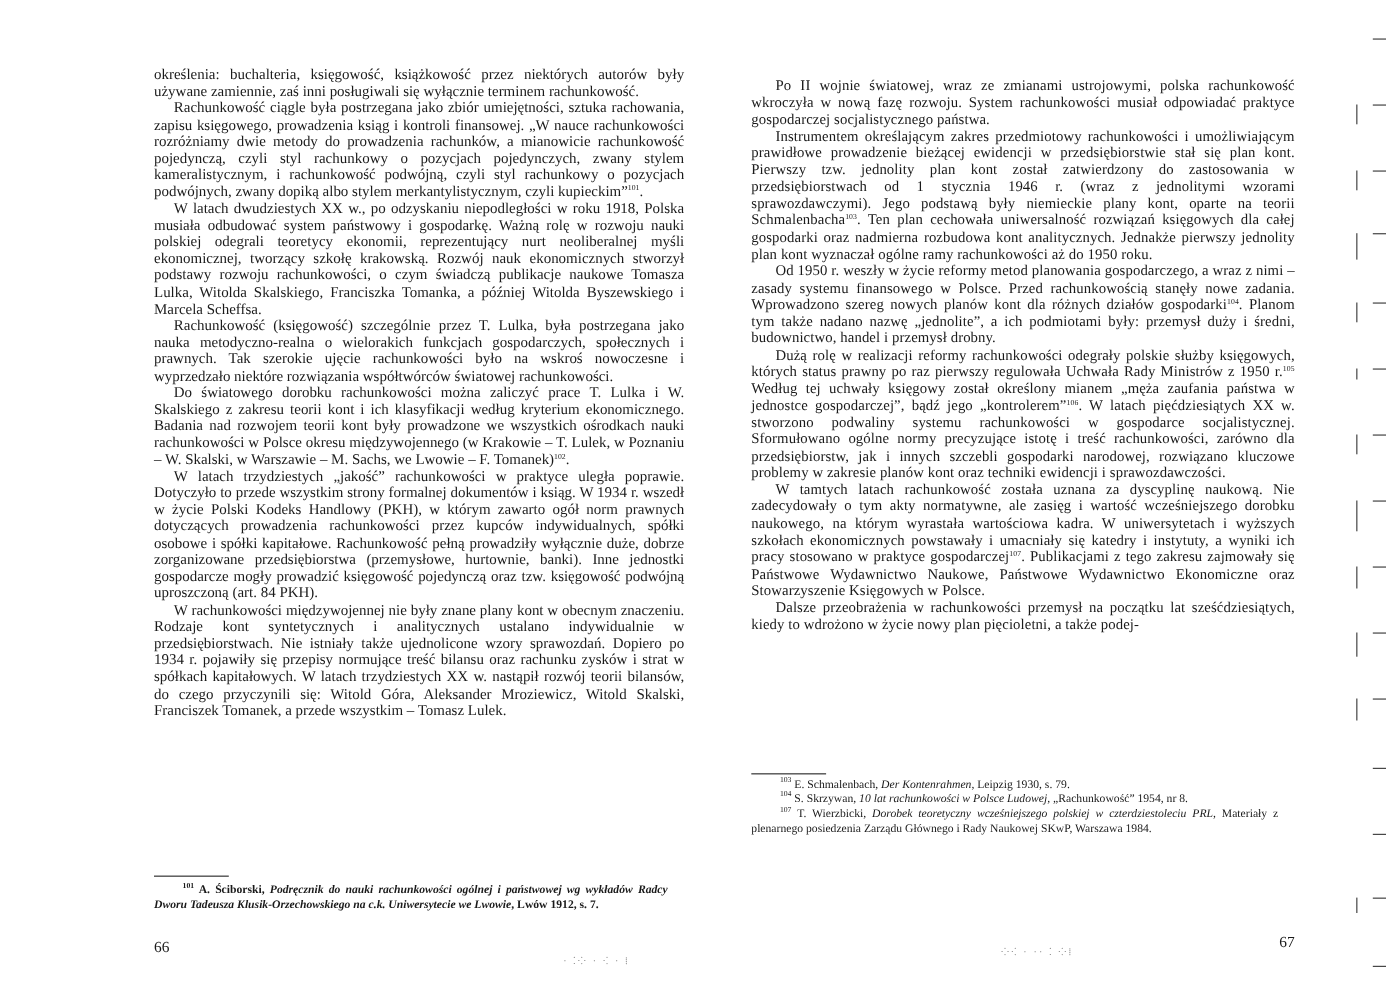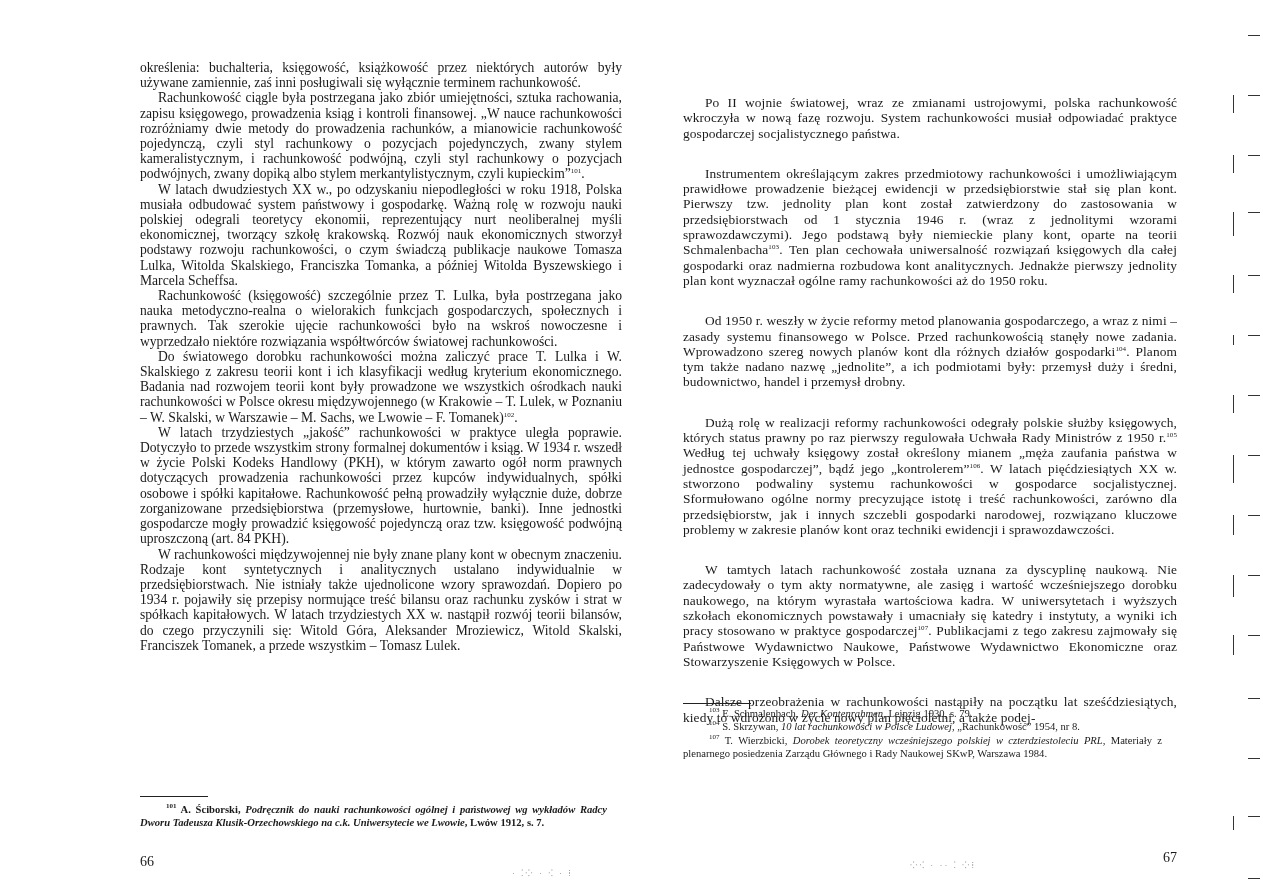--- a/index.html
+++ b/index.html
@@ -11,21 +11,21 @@
   .page { position: absolute; top: 0; }
   .page.left { left: 140px; width: 482px; }
   .page.right { left: 683px; width: 494px; }
   .body-text { position: absolute; left: 0; right: 0; }
   .page.left .body-text { top: 60px; }
   .page.right .body-text { top: 70px; }
   .body-text p {
     margin: 0; font-size: 13.6px; line-height: 15.2px;
     text-align: justify; text-indent: 18px; hyphens: manual;
   }
-  .page.right .body-text p { text-indent: 22px; font-size: 13.4px; line-height: 15.3px; letter-spacing: 0.1px; margin-top: 25px; }
+  .page.right .body-text p { text-indent: 22px; font-size: 13.4px; line-height: 15.3px; letter-spacing: 0.1px; }
   .body-text p.cont { text-indent: 0; }
   sup { font-size: 7px; line-height: 0; vertical-align: 5px; }
   .fn-rule { position: absolute; height: 0; border-top: 1px solid #222; width: 68px; }
   .page.left .fn-rule { top: 796px; }
   .page.right .fn-rule { top: 703px; }
   .footnotes { position: absolute; left: 0; right: 15px; }
   .page.left .footnotes { top: 803px; font-weight: bold; }
   .page.right .footnotes { top: 707px; }
   .footnotes p {
     margin: 0; font-size: 10.6px; line-height: 13.4px; text-align: justify; text-indent: 26px;
@@ -63,21 +63,21 @@
 
 <div class="scan-noise" style="left:512px; top:866px;">· ⁚⁘ ·  ⁖  · ⁞</div>
 
 <div class="page right">
   <div class="body-text">
     <p>Po II wojnie światowej, wraz ze zmianami ustrojowymi, polska rachunkowość wkroczyła w nową fazę rozwoju. System rachunkowości musiał odpowiadać praktyce gospodarczej socjalistycznego państwa.</p>
     <p><span>Instrumentem określającym zakres przedmiotowy rachunkowości i umożliwiającym prawidłowe prowadzenie bieżącej ewidencji w przedsiębiorstwie stał się plan kont. Pierwszy tzw. jednolity plan kont został zatwierdzony do zastosowania w przedsiębiorstwach od 1 stycznia 1946 r. (wraz z jednolitymi wzorami sprawozdawczymi). Jego podstawą były niemieckie plany kont, oparte na teorii Schmalenbacha</span><sup>103</sup><span>. Ten plan cechowała uniwersalność rozwiązań księgowych dla całej gospodarki oraz nadmierna rozbudowa kont analitycznych. Jednakże pierwszy jednolity plan kont wyznaczał ogólne ramy rachunkowości aż do 1950 roku.</span></p>
     <p><span>Od 1950 r. weszły w życie reformy metod planowania gospodarczego, a wraz z nimi – zasady systemu finansowego w Polsce. Przed rachunkowością stanęły nowe zadania. Wprowadzono szereg nowych planów kont dla różnych działów gospodarki</span><sup>104</sup><span>. Planom tym także nadano nazwę „jednolite”, a ich podmiotami były: przemysł duży i średni, budownictwo, handel i przemysł drobny.</span></p>
     <p><span>Dużą rolę w realizacji reformy rachunkowości odegrały polskie służby księgowych, których status prawny po raz pierwszy regulowała Uchwała Rady Ministrów z 1950 r.</span><sup>105</sup><span> Według tej uchwały księgowy został określony mianem „męża zaufania państwa w jednostce gospodarczej”, bądź jego „kontrolerem”</span><sup>106</sup><span>. W latach pięćdziesiątych XX w. stworzono podwaliny systemu rachunkowości w gospodarce socjalistycznej. Sformułowano ogólne normy precyzujące istotę i treść rachunkowości, zarówno dla przedsiębiorstw, jak i innych szczebli gospodarki narodowej, rozwiązano kluczowe problemy w zakresie planów kont oraz techniki ewidencji i sprawozdawczości.</span></p>
     <p><span>W tamtych latach rachunkowość została uznana za dyscyplinę naukową. Nie zadecydowały o tym akty normatywne, ale zasięg i wartość wcześniejszego dorobku naukowego, na którym wyrastała wartościowa kadra. W uniwersytetach i wyższych szkołach ekonomicznych powstawały i umacniały się katedry i instytuty, a wyniki ich pracy stosowano w praktyce gospodarczej</span><sup>107</sup><span>. Publikacjami z tego zakresu zajmowały się Państwowe Wydawnictwo Naukowe, Państwowe Wydawnictwo Ekonomiczne oraz Stowarzyszenie Księgowych w Polsce.</span></p>
-    <p>Dalsze przeobrażenia w rachunkowości nastąpiły na początku lat sześćdziesiątych, kiedy to wdrożono w życie nowy plan pięcioletni, a także podej-</p>
+    <p>Dalsze przeobrażenia w rachunkowości przemysł na początku lat sześćdziesiątych, kiedy to wdrożono w życie nowy plan pięcioletni, a także podej-</p>
   </div>
 
   <div class="fn-rule"></div>
   <div class="footnotes">
     <p><sup>103</sup> <span>E. Schmalenbach, </span><i>Der Kontenrahmen</i><span>, Leipzig 1930, s. 79.</span></p>
     <p><sup>104</sup> <span>S. Skrzywan, </span><i>10 lat rachunkowości w Polsce Ludowej</i><span>, „Rachunkowość” 1954, nr 8.</span></p>
     <p><sup>107</sup> <span>T. Wierzbicki, </span><i>Dorobek teoretyczny wcześniejszego polskiej w czterdziestoleciu PRL</i><span>, Materiały z plenarnego posiedzenia Zarządu Głównego i Rady Naukowej SKwP, Warszawa 1984.</span></p>
   </div>
 
   <div class="page-number">67</div>

